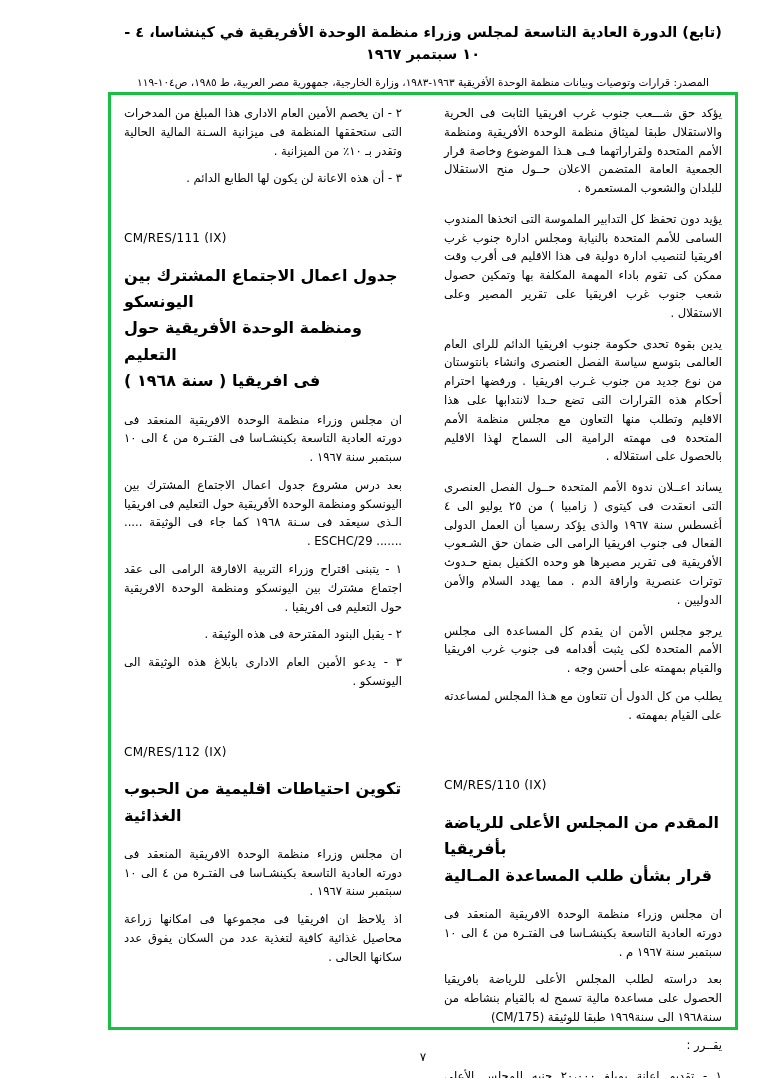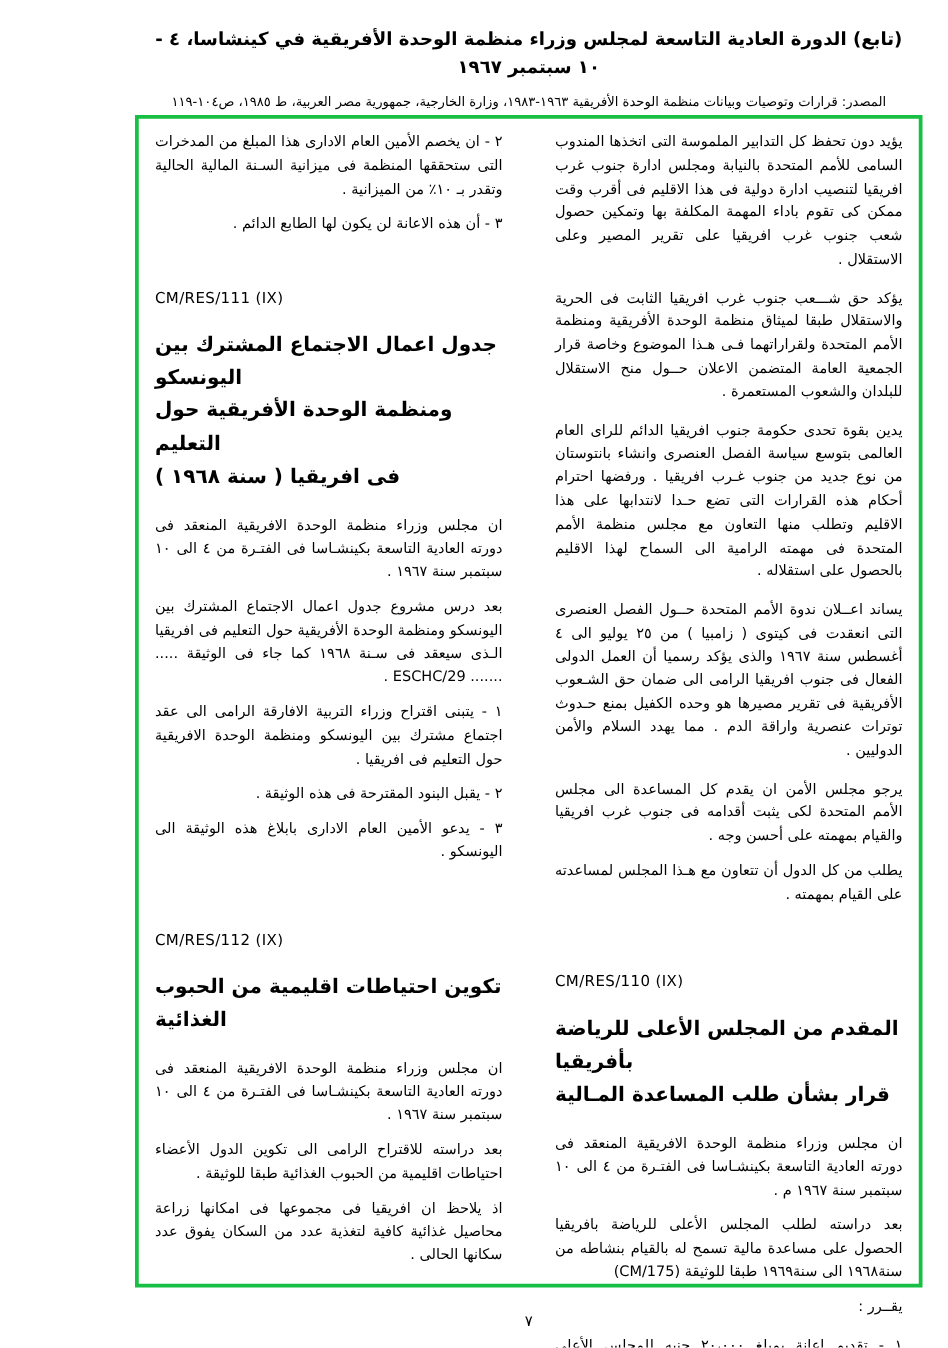--- a/index.html
+++ b/index.html
@@ -114,22 +114,22 @@
   <div class="header">
     <div class="header-title">(تابع) الدورة العادية التاسعة لمجلس وزراء منظمة الوحدة الأفريقية في كينشاسا، ٤ - ١٠ سبتمبر ١٩٦٧</div>
     <div class="header-source">المصدر: قرارات وتوصيات وبيانات منظمة الوحدة الأفريقية ١٩٦٣-١٩٨٣، وزارة الخارجية، جمهورية مصر العربية، ط ١٩٨٥، ص١٠٤-١١٩</div>
   </div>
 
   <div class="frame"></div>
 
   <div class="columns">
 
     <div class="col right">
+      <p class="para">يؤكد حق شـــعب جنوب غرب افريقيا الثابت فى الحرية والاستقلال طبقا لميثاق منظمة الوحدة الأفريقية ومنظمة الأمم المتحدة ولقراراتهما فـى هـذا الموضوع وخاصة قرار الجمعية العامة المتضمن الاعلان حــول منح الاستقلال للبلدان والشعوب المستعمرة .</p>
       <p class="para">يؤيد دون تحفظ كل التدابير الملموسة التى اتخذها المندوب السامى للأمم المتحدة بالنيابة ومجلس ادارة جنوب غرب افريقيا لتنصيب ادارة دولية فى هذا الاقليم فى أقرب وقت ممكن كى تقوم باداء المهمة المكلفة بها وتمكين حصول شعب جنوب غرب افريقيا على تقرير المصير وعلى الاستقلال .</p>
-      <p class="para">يؤكد حق شـــعب جنوب غرب افريقيا الثابت فى الحرية والاستقلال طبقا لميثاق منظمة الوحدة الأفريقية ومنظمة الأمم المتحدة ولقراراتهما فـى هـذا الموضوع وخاصة قرار الجمعية العامة المتضمن الاعلان حــول منح الاستقلال للبلدان والشعوب المستعمرة .</p>
       <p class="para">يدين بقوة تحدى حكومة جنوب افريقيا الدائم للراى العام العالمى بتوسع سياسة الفصل العنصرى وانشاء بانتوستان من نوع جديد من جنوب غـرب افريقيا . ورفضها احترام أحكام هذه القرارات التى تضع حـدا لانتدابها على هذا الاقليم وتطلب منها التعاون مع مجلس منظمة الأمم المتحدة فى مهمته الرامية الى السماح لهذا الاقليم بالحصول على استقلاله .</p>
       <p class="para">يساند اعــلان ندوة الأمم المتحدة حــول الفصل العنصرى التى انعقدت فى كيتوى ( زامبيا ) من ٢٥ يوليو الى ٤ أغسطس سنة ١٩٦٧ والذى يؤكد رسميا أن العمل الدولى الفعال فى جنوب افريقيا الرامى الى ضمان حق الشـعوب الأفريقية فى تقرير مصيرها هو وحده الكفيل بمنع حـدوث توترات عنصرية واراقة الدم . مما يهدد السلام والأمن الدوليين .</p>
       <p class="para tight">يرجو مجلس الأمن ان يقدم كل المساعدة الى مجلس الأمم المتحدة لكى يثبت أقدامه فى جنوب غرب افريقيا والقيام بمهمته على أحسن وجه .</p>
       <p class="para">يطلب من كل الدول أن تتعاون مع هـذا المجلس لمساعدته على القيام بمهمته .</p>
 
       <div class="spacer-md"></div>
 
       <div class="res-code">CM/RES/110 (IX)</div>
       <div class="res-title">
         <span class="line">المقدم من المجلس الأعلى للرياضة بأفريقيا</span>
@@ -159,21 +159,20 @@
       <p class="para tight">٢ - يقبل البنود المقترحة فى هذه الوثيقة .</p>
       <p class="para">٣ - يدعو الأمين العام الادارى بابلاغ هذه الوثيقة الى اليونسكو .</p>
 
       <div class="spacer-md"></div>
 
       <div class="res-code">CM/RES/112 (IX)</div>
       <div class="res-title">
         <span class="line">تكوين احتياطات اقليمية من الحبوب الغذائية</span>
       </div>
       <p class="para tight">ان مجلس وزراء منظمة الوحدة الافريقية المنعقد فى دورته العادية التاسعة بكينشـاسا فى الفتـرة من ٤ الى ١٠ سبتمبر سنة ١٩٦٧ .</p>
-      <p class="para tight">بعد دراسته للاقتراح الرامى الى تكوين الدول الأعضاء احتياطات اقليمية من الحبوب الغذائية طبقا للوثيقة .</p>
       <p class="para">اذ يلاحظ ان افريقيا فى مجموعها فى امكانها زراعة محاصيل غذائية كافية لتغذية عدد من السكان يفوق عدد سكانها الحالى .</p>
     </div>
 
   </div>
 
   <div class="page-number">٧</div>
 
 </div>
 
 </body></html>

